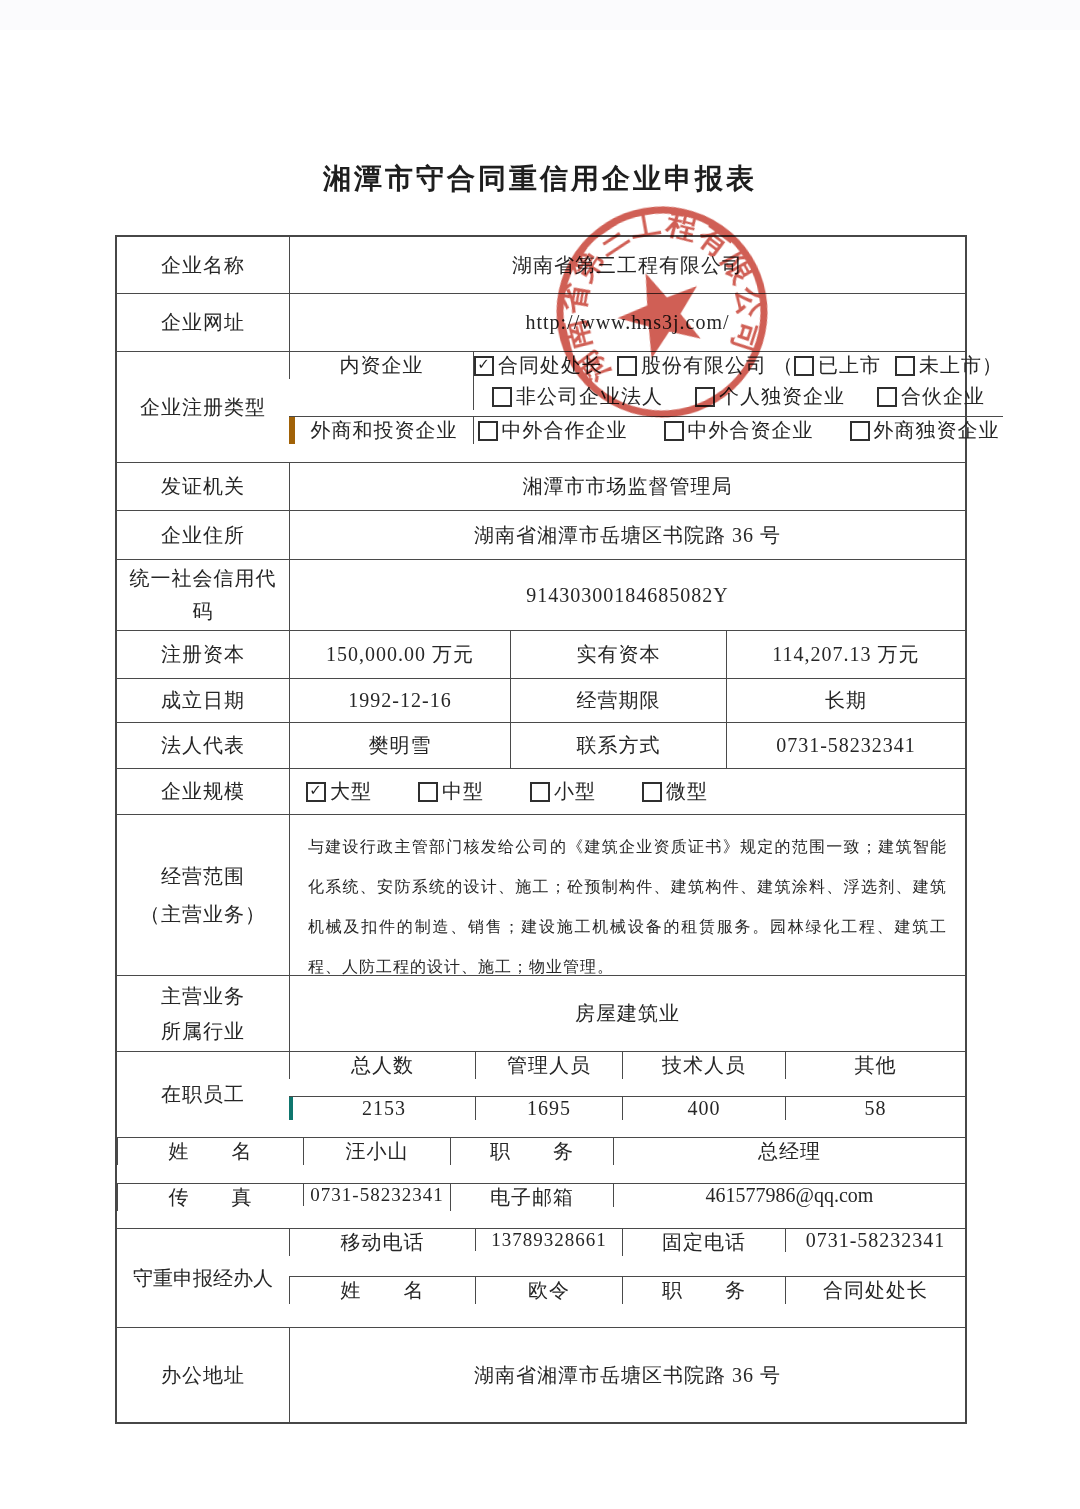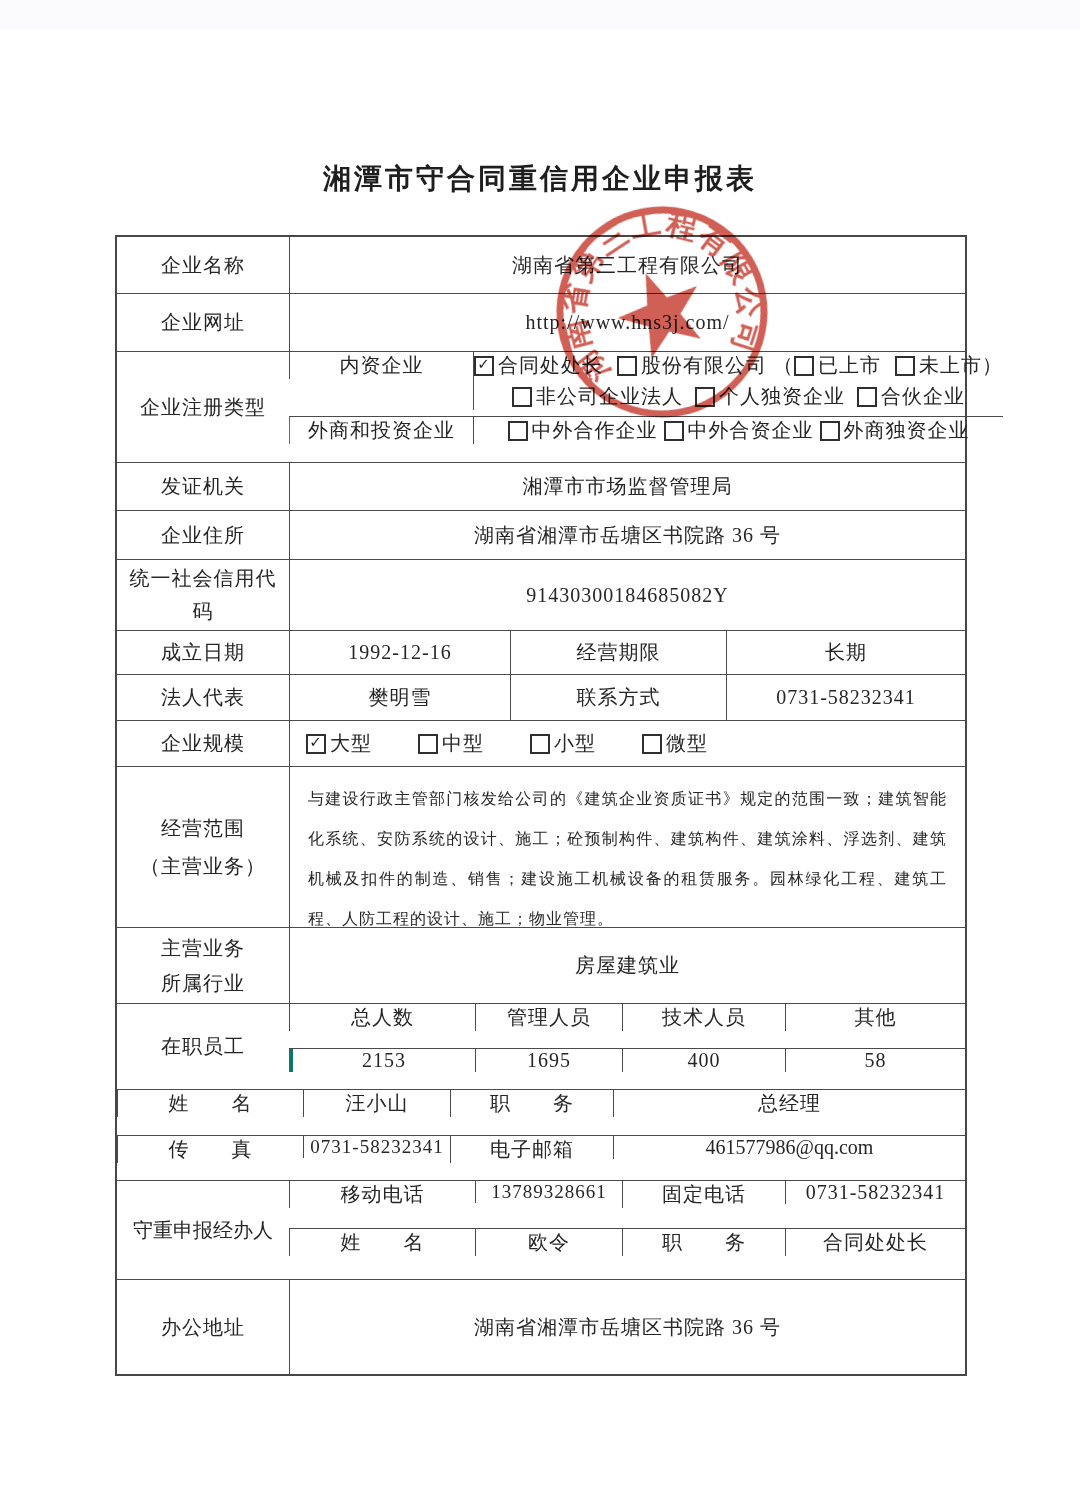--- a/index.html
+++ b/index.html
@@ -102,21 +102,21 @@
                 <span style="width:14px"></span>
                 <span class="cb-item">
                   <span class="cb-box">
                       <span class="cb-mark"></span>
                     </span>
                   <span>未上市</span>
                 </span>
                 <span>）</span>
               </span>
             </div>
-            <div class="cb-row" style="gap:12px">
+            <div class="cb-row" style="gap:32px">
               <span class="cb-item">
                 <span class="cb-box">
                     <span class="cb-mark"></span>
                   </span>
                 <span>非公司企业法人</span>
               </span>
               <span class="cb-item">
                 <span class="cb-box">
                     <span class="cb-mark"></span>
                   </span>
@@ -125,23 +125,23 @@
               <span class="cb-item">
                 <span class="cb-box">
                     <span class="cb-mark"></span>
                   </span>
                 <span>合伙企业</span>
               </span>
             </div>
           </div>
         </div>
         <div class="subrow" style="height:45px">
-          <div class="cell" style="width:184px;flex:none;border-left:1px solid #a16207">外商和投资企业</div>
+          <div class="cell" style="width:184px;flex:none;border-left:6px solid #a16207">外商和投资企业</div>
           <div class="cell grow">
-            <div class="cb-row" style="gap:6px">
+            <div class="cb-row" style="gap:36px">
               <span class="cb-item">
                 <span class="cb-box">
                     <span class="cb-mark"></span>
                   </span>
                 <span>中外合作企业</span>
               </span>
               <span class="cb-item">
                 <span class="cb-box">
                     <span class="cb-mark"></span>
                   </span>
@@ -170,20 +170,26 @@
     </div>
 
     <div class="tr" style="height:70px">
       <div class="cell w-label two-line">
         <span>统一社会信用代</span>
         <span>码</span>
       </div>
       <div class="cell grow mono-num">91430300184685082Y</div>
     </div>
 
+    <div class="tr" style="height:47px">
+      <div class="cell w-label">注册资本</div>
+      <div class="cell" style="width:221px;flex:none">150,000.00 万元</div>
+      <div class="cell" style="width:216px;flex:none">实有资本</div>
+      <div class="cell grow">114,207.13 万元</div>
+    </div>
 
     <div class="tr" style="height:43px">
       <div class="cell w-label">成立日期</div>
       <div class="cell" style="width:221px;flex:none">1992-12-16</div>
       <div class="cell" style="width:216px;flex:none">经营期限</div>
       <div class="cell grow">长期</div>
     </div>
 
     <div class="tr" style="height:45px">
       <div class="cell w-label">法人代表</div>

